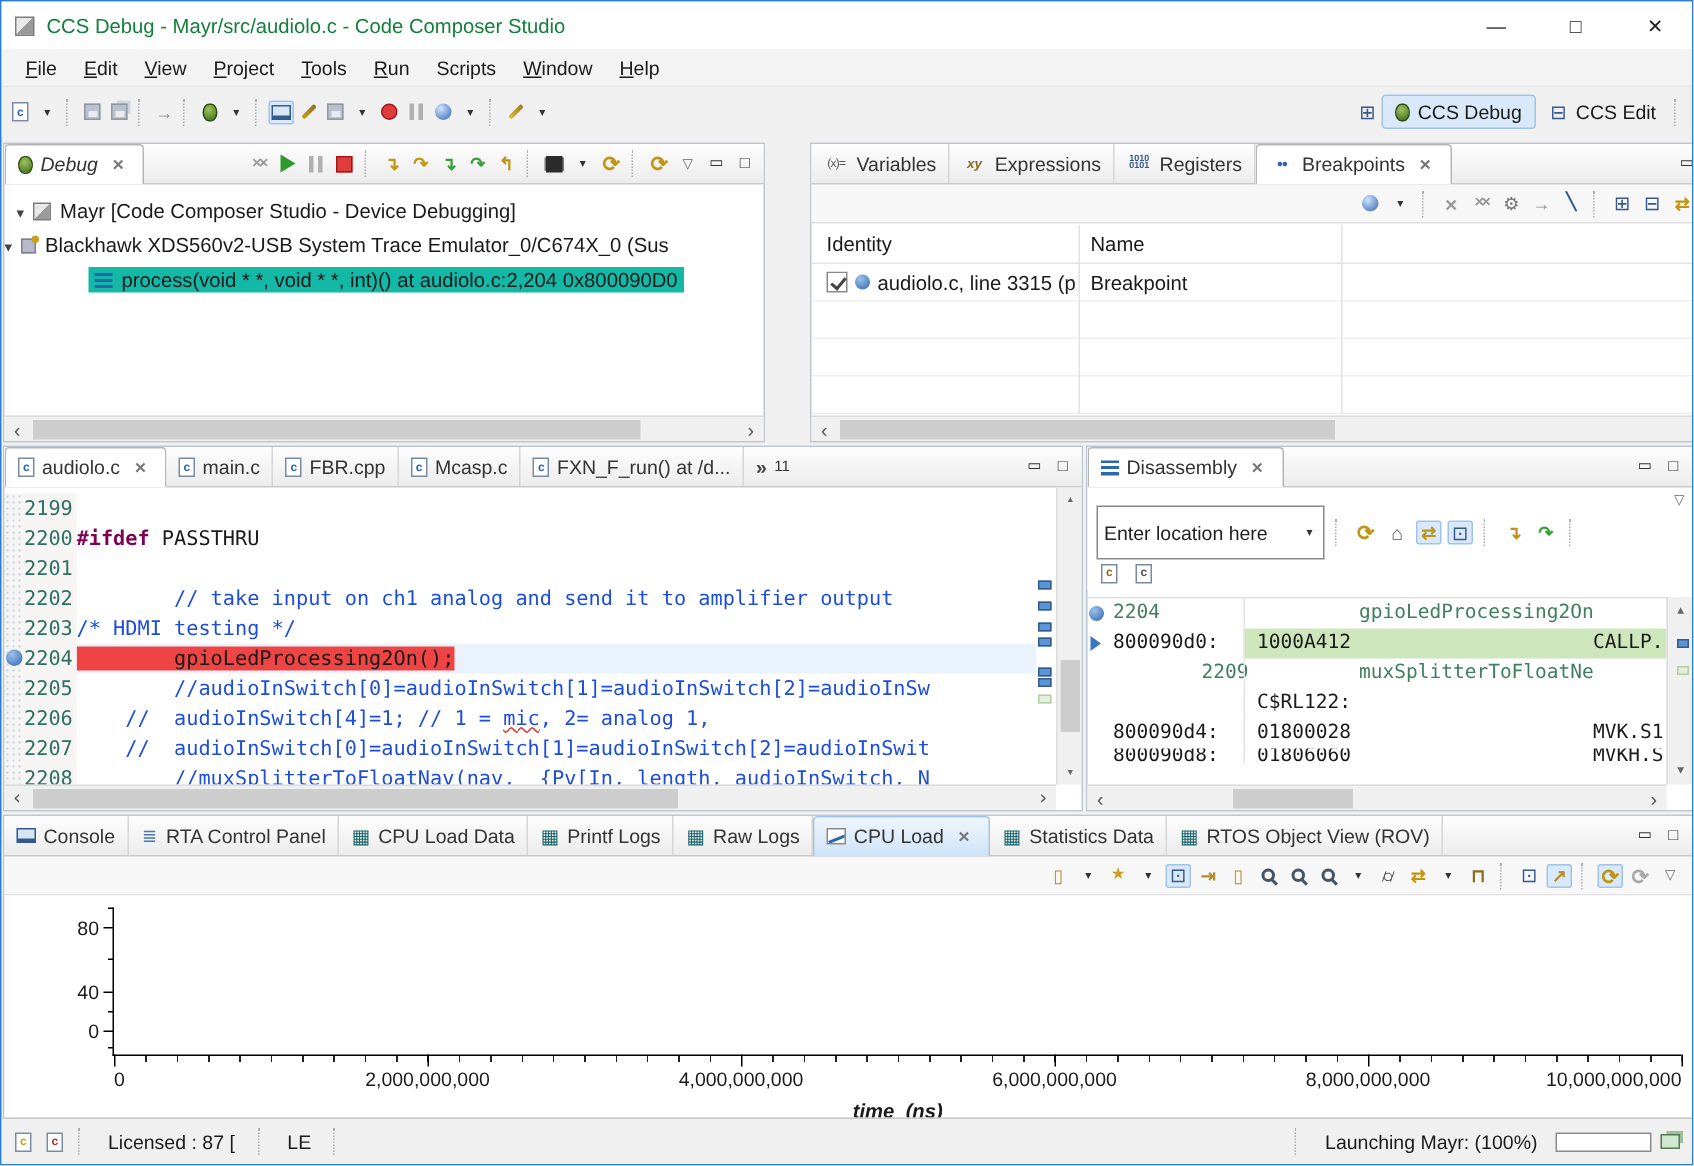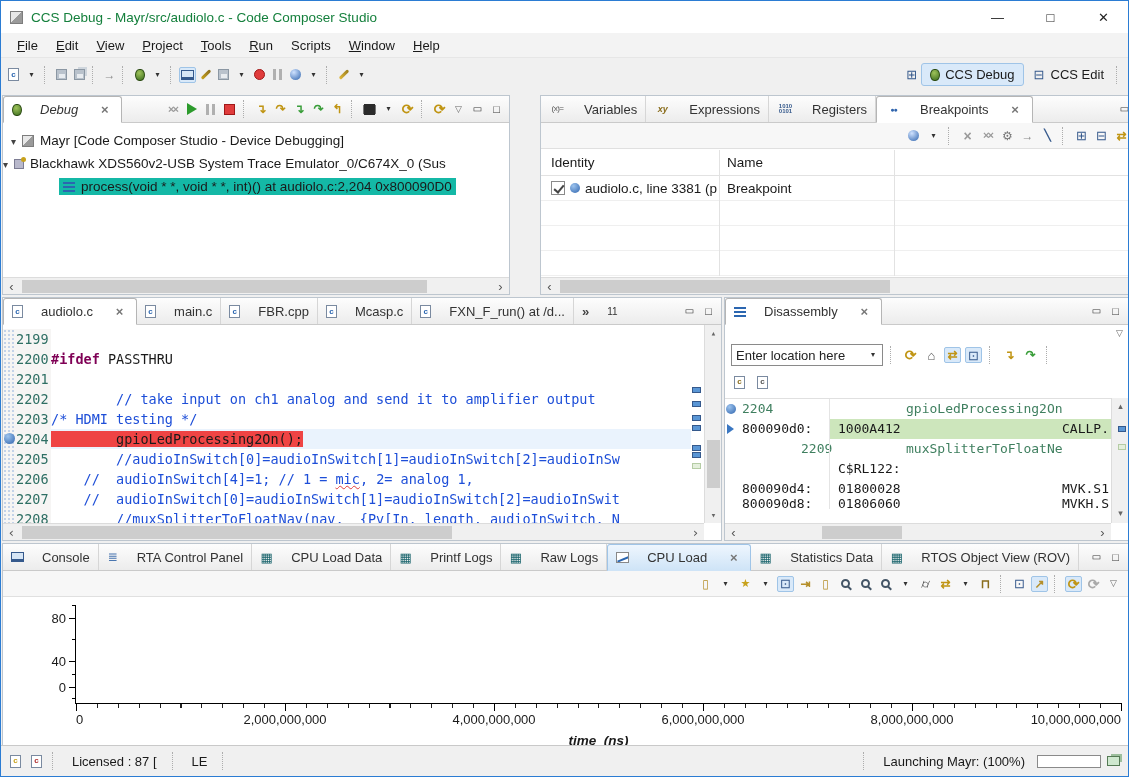--- a/index.html
+++ b/index.html
@@ -79,21 +79,21 @@
   .menubar{height:25px;background:#f3f3f3;display:flex;align-items:center;padding-left:8px;gap:2px;border-bottom:1px solid #e6e6e6}
   .mi{display:inline-block;padding:2px 8px;color:#1a1a1a}
   .mi::first-letter{text-decoration:underline}
   .mi.nomn::first-letter{text-decoration:none}
   .toolbar{height:33px;background:#f0f0f0;display:flex;align-items:center;padding:0 4px;gap:1px}
   .toolbar .spacer{flex:1}
   .persp{display:flex;align-items:center;gap:5px;padding:3px 8px;border-radius:3px;white-space:nowrap}
   .persp.active{background:#d9e9f9;border:1px solid #9fc4e7}
   .panel{position:absolute;background:#fff;border:1px solid #bdc6cf}
   .tabrow{display:flex;align-items:stretch;height:27px;background:linear-gradient(#fdfdfd,#ececec);border-bottom:1px solid #cacaca;position:relative}
-  .tab{display:flex;align-items:center;gap:18px;padding:0 8px;color:#333;white-space:nowrap;border-right:1px solid #d6d6d6}
+  .tab{display:flex;align-items:center;gap:5px;padding:0 8px;color:#333;white-space:nowrap;border-right:1px solid #d6d6d6}
   .tab.active{background:#fff;border:1px solid #b5b5b5;border-bottom-color:#fff;border-top-left-radius:3px;border-top-right-radius:3px;margin-bottom:-1px}
   .tab.activeblue{background:linear-gradient(#eef6fe,#cfe4f7);border:1px solid #9fc4e7;border-bottom-color:#cfe4f7;border-top-left-radius:3px;border-top-right-radius:3px;margin-bottom:-1px}
   .tabtools{margin-left:auto;display:flex;align-items:center;gap:2px;padding-right:4px}
   .viewtoolbar{display:flex;align-items:center;justify-content:flex-end;gap:3px;height:26px;background:#f7f7f7;border-bottom:1px solid #e0e0e0;padding:0 6px}
   .hscroll{position:absolute;left:0;right:0;bottom:0;height:17px;background:#f0f0f0;border-top:1px solid #dcdcdc;display:flex;align-items:center}
   .hthumb{height:13px;background:#cdcdcd;margin:0 2px}
   .vscroll{position:absolute;top:0;bottom:0;right:0;width:17px;background:#f0f0f0;border-left:1px solid #dcdcdc}
   .vthumb{position:absolute;left:2px;width:13px;background:#cdcdcd}
 
   
@@ -120,21 +120,21 @@
   .kw{color:#7f0055;font-weight:bold}
   .cur{background:#eaf3fd}
   .hl{background:#ef4444}
   .mis{text-decoration:underline wavy #e03c3c;text-decoration-thickness:1px}
   .bpgutter{position:absolute;left:1px;top:4px;width:11px;height:11px;border-radius:50%;background:radial-gradient(circle at 35% 30%,#9cc3ee,#2f64ad);z-index:2}
   .ann{position:absolute;width:9px;height:6px;background:#5a96d5;border:1px solid #35598c;right:20px}
   .ann.g{background:#e4efdc;border-color:#b5ccA5}
 
   
   .dtoolbar{display:flex;align-items:center;gap:4px;height:32px;padding:0 6px;background:#fff}
-  .combo{display:flex;align-items:center;width:152px;height:22px;border:1px solid #8a8a8a;background:#fff;padding:0 4px;justify-content:space-between}
+  .combo{display:flex;align-items:center;width:152px;height:36px;border:1px solid #8a8a8a;background:#fff;padding:0 4px;justify-content:space-between}
   .combo input{border:none;outline:none;width:120px;font-size:13px;font-family:"Liberation Sans",sans-serif;color:#222}
   .dlist{position:absolute;top:100px;left:0;right:17px;bottom:17px;font-family:"DejaVu Sans Mono","Liberation Mono",monospace;font-size:13px;overflow:hidden;border-top:1px solid #e0e0e0}
   .drow{display:flex;height:20px;align-items:center;position:relative}
   .dleft{width:104px;flex:none;padding-left:17px;position:relative;height:20px;line-height:20px}
   .dmid{flex:1;position:relative;height:20px;line-height:20px;border-left:1px solid #e4e4e4;padding-left:8px;overflow:hidden}
   .dsrc{color:#3f7f5f;padding-left:76px}
   .dgreenbg{background:#cde6bc}
   .dmn{position:absolute;right:2px;top:0}
   .dpc{position:absolute;left:2px;top:5px;width:0;height:0;border-left:7px solid #3a77c2;border-top:5px solid transparent;border-bottom:5px solid transparent}
   .dbp{position:absolute;left:1px;top:5px;width:10px;height:10px;border-radius:50%;background:radial-gradient(circle at 35% 30%,#9cc3ee,#2f64ad)}
@@ -347,21 +347,21 @@
       <span class="bpcol-line" style="left:178px"></span>
       <span class="bpcol-line" style="left:353px"></span>
       <div class="bphead">
         <span style="width:178px;padding-left:10px">Identity</span>
         <span style="width:175px;padding-left:8px">Name</span>
       </div>
       <div class="bprow">
         <span style="width:178px;display:flex;align-items:center;overflow:hidden;white-space:nowrap">
           <span class="cbx"></span>
           <span class="dotb" style="margin-right:5px;flex:none"></span>
-          <span>audiolo.c, line 3381 (p</span>
+          <span>audiolo.c, line 3315 (p</span>
         </span>
         <span style="width:175px;padding-left:8px">Breakpoint</span>
         <span style="flex:1;padding-left:8px"></span>
       </div>
       <div class="bprow"></div>
       <div class="bprow"></div>
       <div class="bprow"></div>
     </div>
     <div class="hscroll">
       <span class="ic g g-left"></span>

